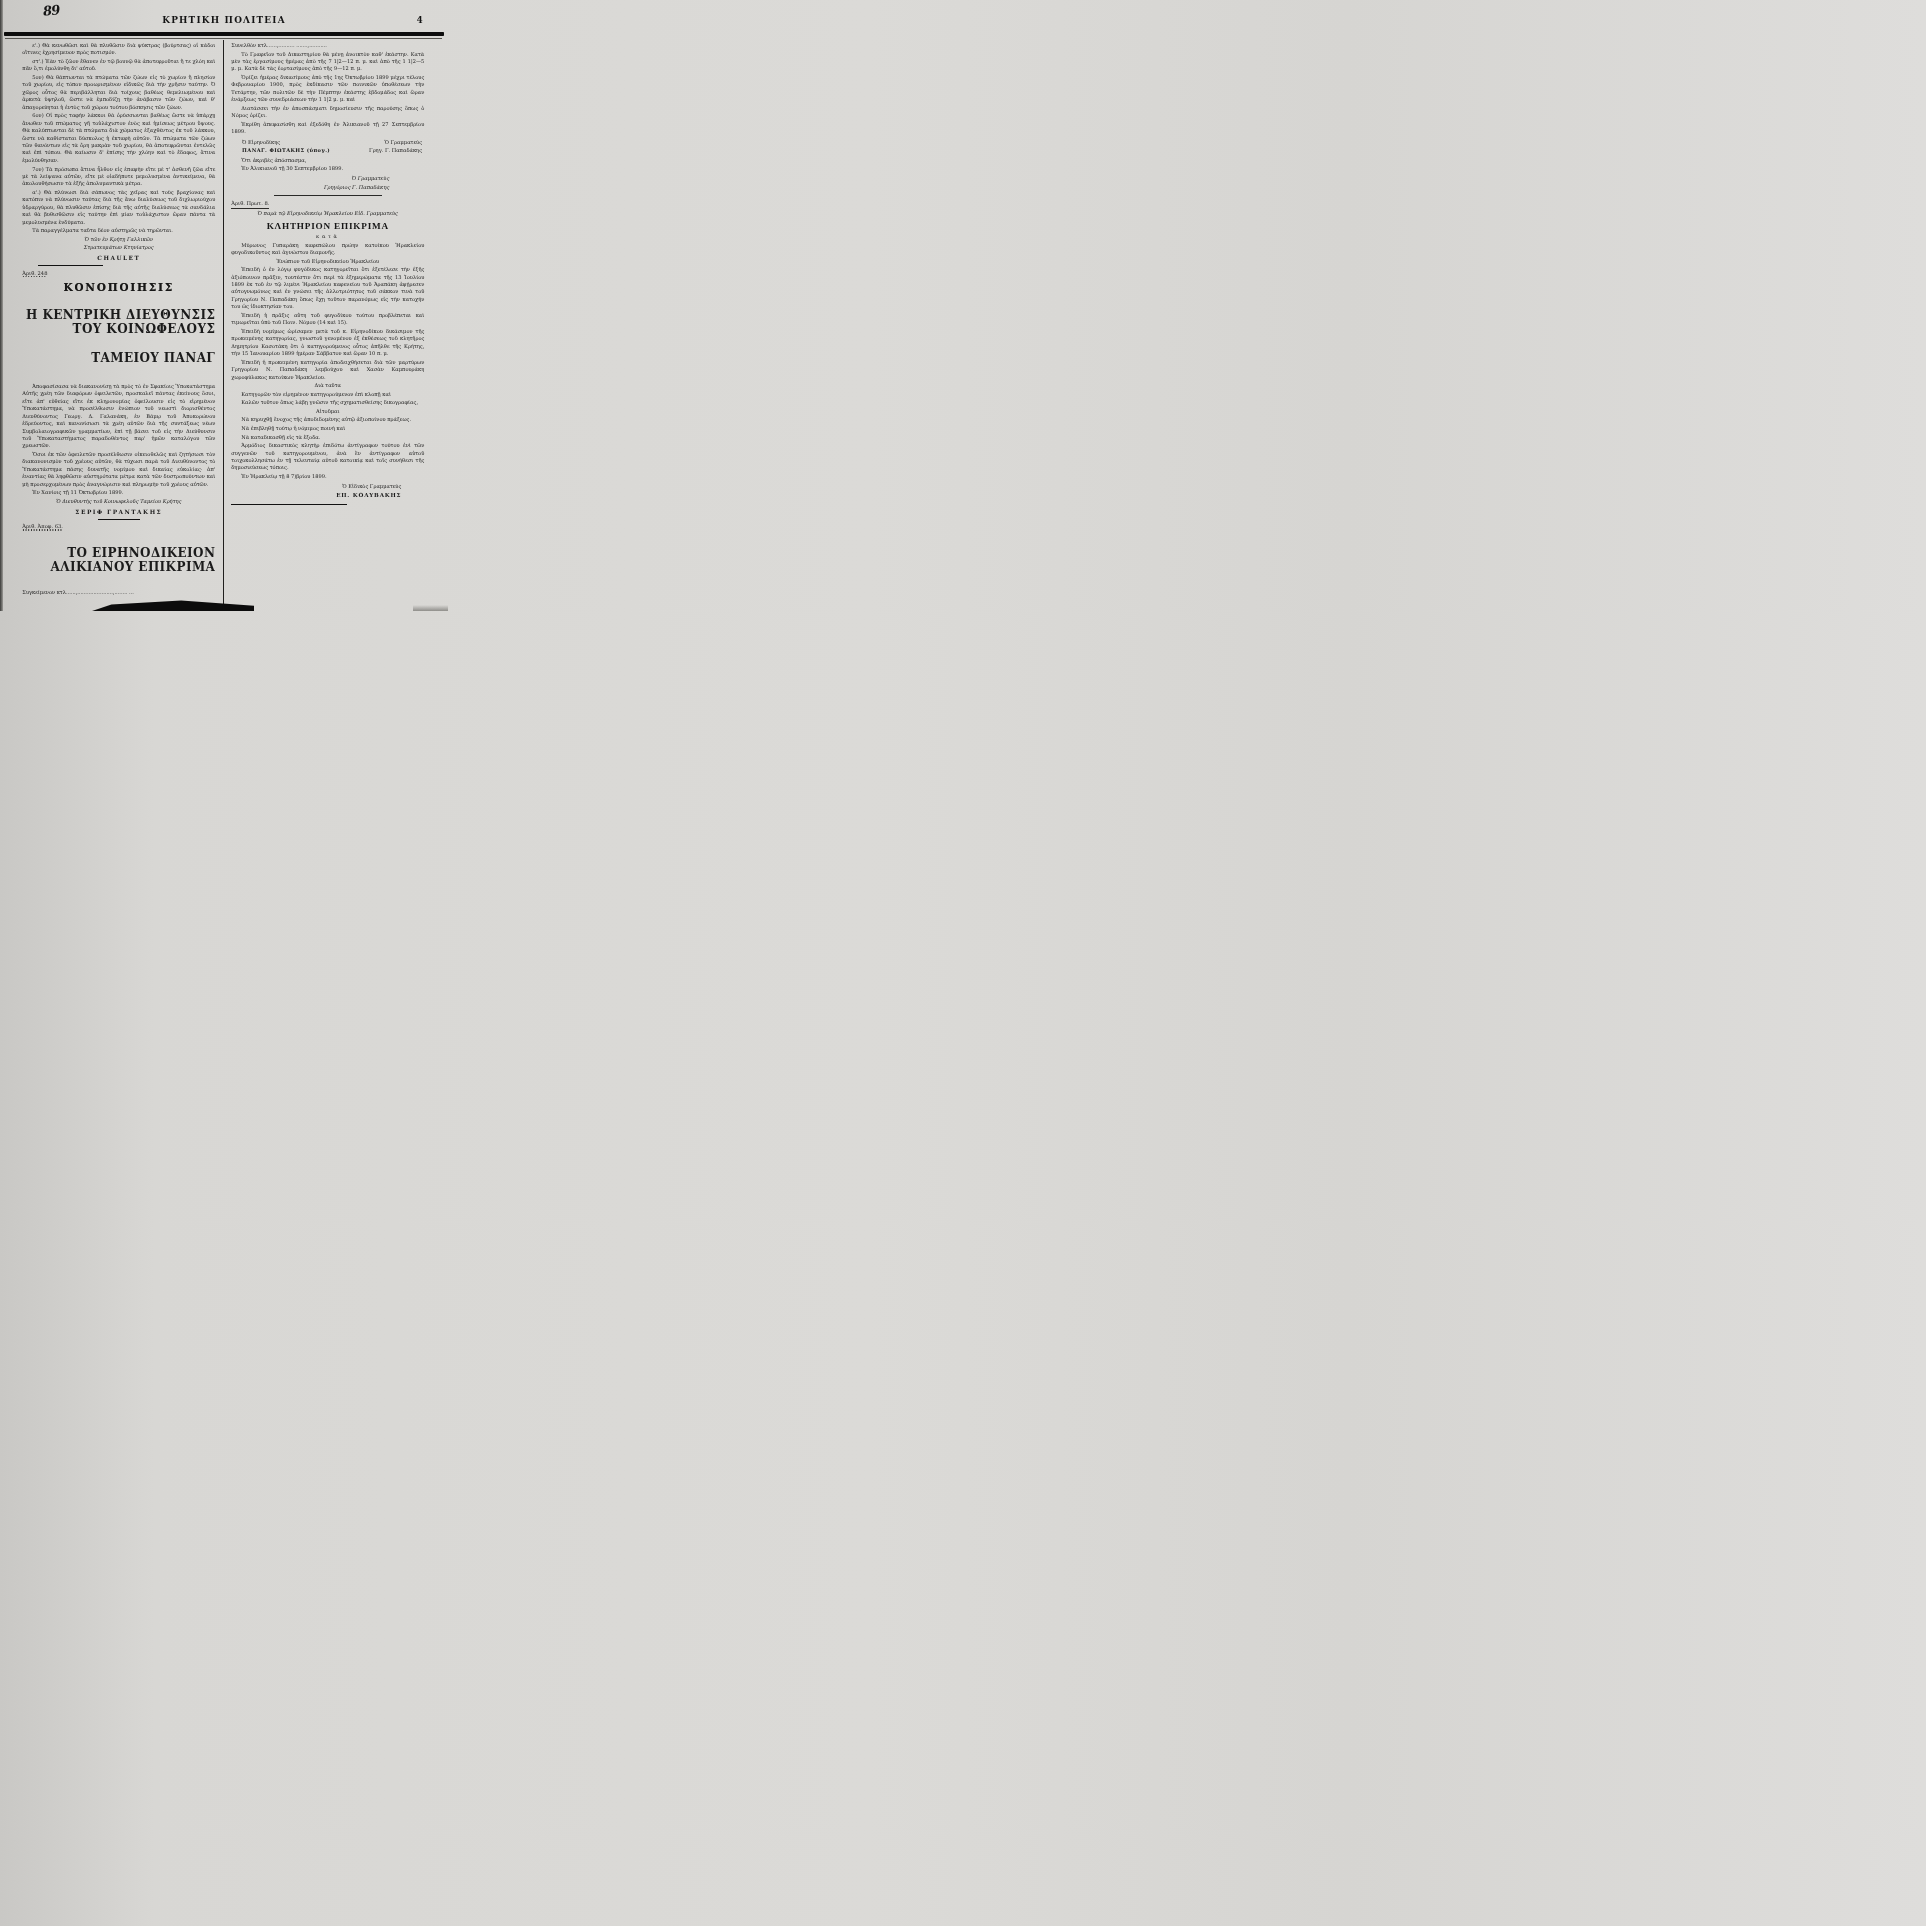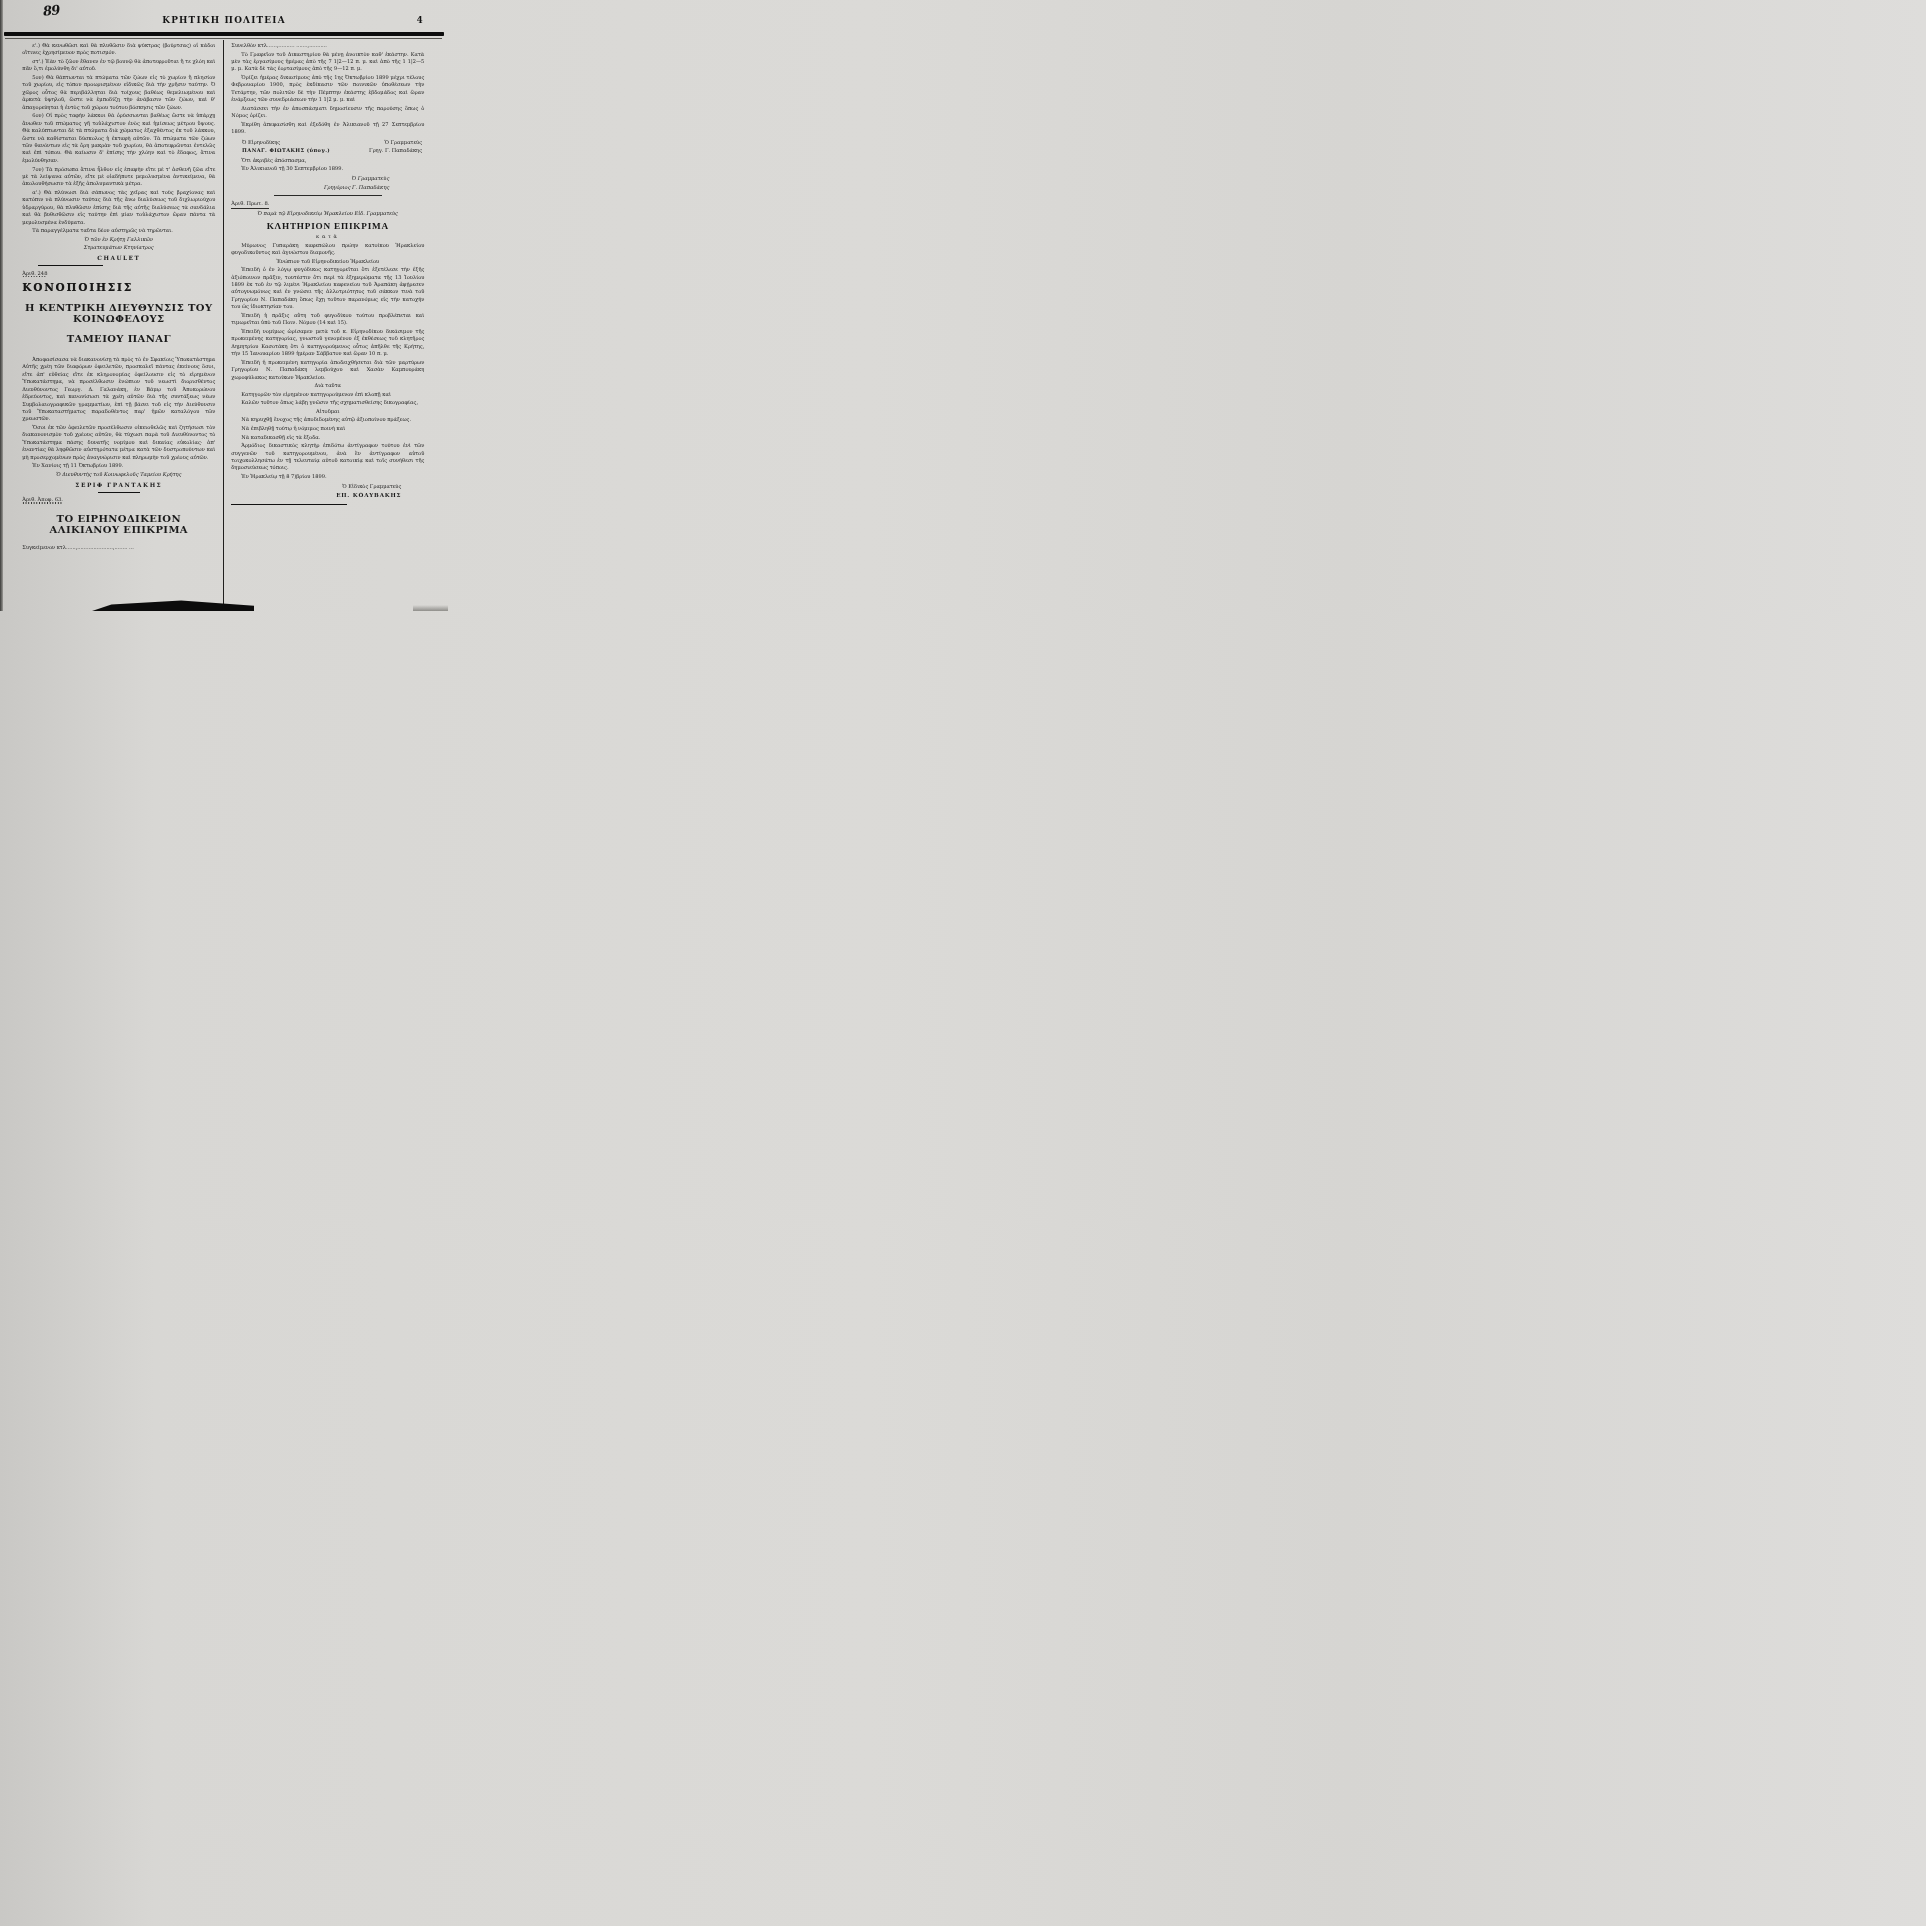--- a/index.html
+++ b/index.html
@@ -31,23 +31,23 @@
   .columns{position:absolute;left:22.3px;top:42px;width:403px;height:566px;display:flex;gap:16px;}
   .col{width:193px;}
   .col-divider{position:absolute;left:223px;top:40px;width:1.2px;height:571px;background:#21201e;}
 
   
   .para{margin:0 0 1.2px 0;text-align:justify;text-indent:10px;font-size:5.1px;line-height:1.46;}
   .para.ni{text-indent:0;}
   .ctr{text-align:center;font-size:5.1px;line-height:1.5;margin:0.8px 0;}
   .ctr.it{font-style:italic;}
   .name{text-align:center;font-weight:bold;font-size:5.8px;letter-spacing:1.5px;margin:3.1px 0 0.8px;}
-  .title-lg{text-align:left;font-weight:bold;font-size:10.4px;letter-spacing:1.9px;margin:3.9px 0 3.1px;color:#171717;text-shadow:0.2px 0.2px 0 #55524c;}
+  .title-lg{text-align:center;font-weight:bold;font-size:10.4px;letter-spacing:1.9px;margin:3.9px 0 3.1px;color:#171717;text-shadow:0.2px 0.2px 0 #55524c;}
   .title-md{text-align:center;font-weight:bold;font-size:9.2px;letter-spacing:0.8px;margin:3.1px 0 2.3px;color:#171717;font-family:Liberation Serif, serif;}
-  .subtitle{text-align:center;font-weight:bold;font-size:10px;letter-spacing:0.4px;margin:9px 0;}
+  .subtitle{text-align:right;font-weight:bold;font-size:12px;letter-spacing:0.4px;margin:15px 0;}
   .kata{text-align:center;font-size:5px;letter-spacing:2.7px;margin:2.3px 0;}
   .label{font-size:5.2px;margin:3.1px 0 1.5px;}
   .label .under-wavy{display:inline-block;padding-bottom:1.2px;
     background:linear-gradient(135deg,transparent 40%,#2a2a28 40% 60%,transparent 60%) 0 100%/2.7px 1.5px repeat-x;}
   .label .under-dash{display:inline-block;border-bottom:0.8px solid #2c2b29;padding-bottom:1.5px;}
   .rule{border-top:1.5px solid #121212;margin:3.9px auto;}
   .rule.thin{border-top-width:0.8px;border-top-color:#2a2a28;}
   .sig-row{display:flex;justify-content:space-between;margin:2.3px 0;}
   .sig-row .sg{font-size:5.1px;line-height:1.6;}
   .sig-row .sg.l{text-align:left;padding-left:10.8px;}

